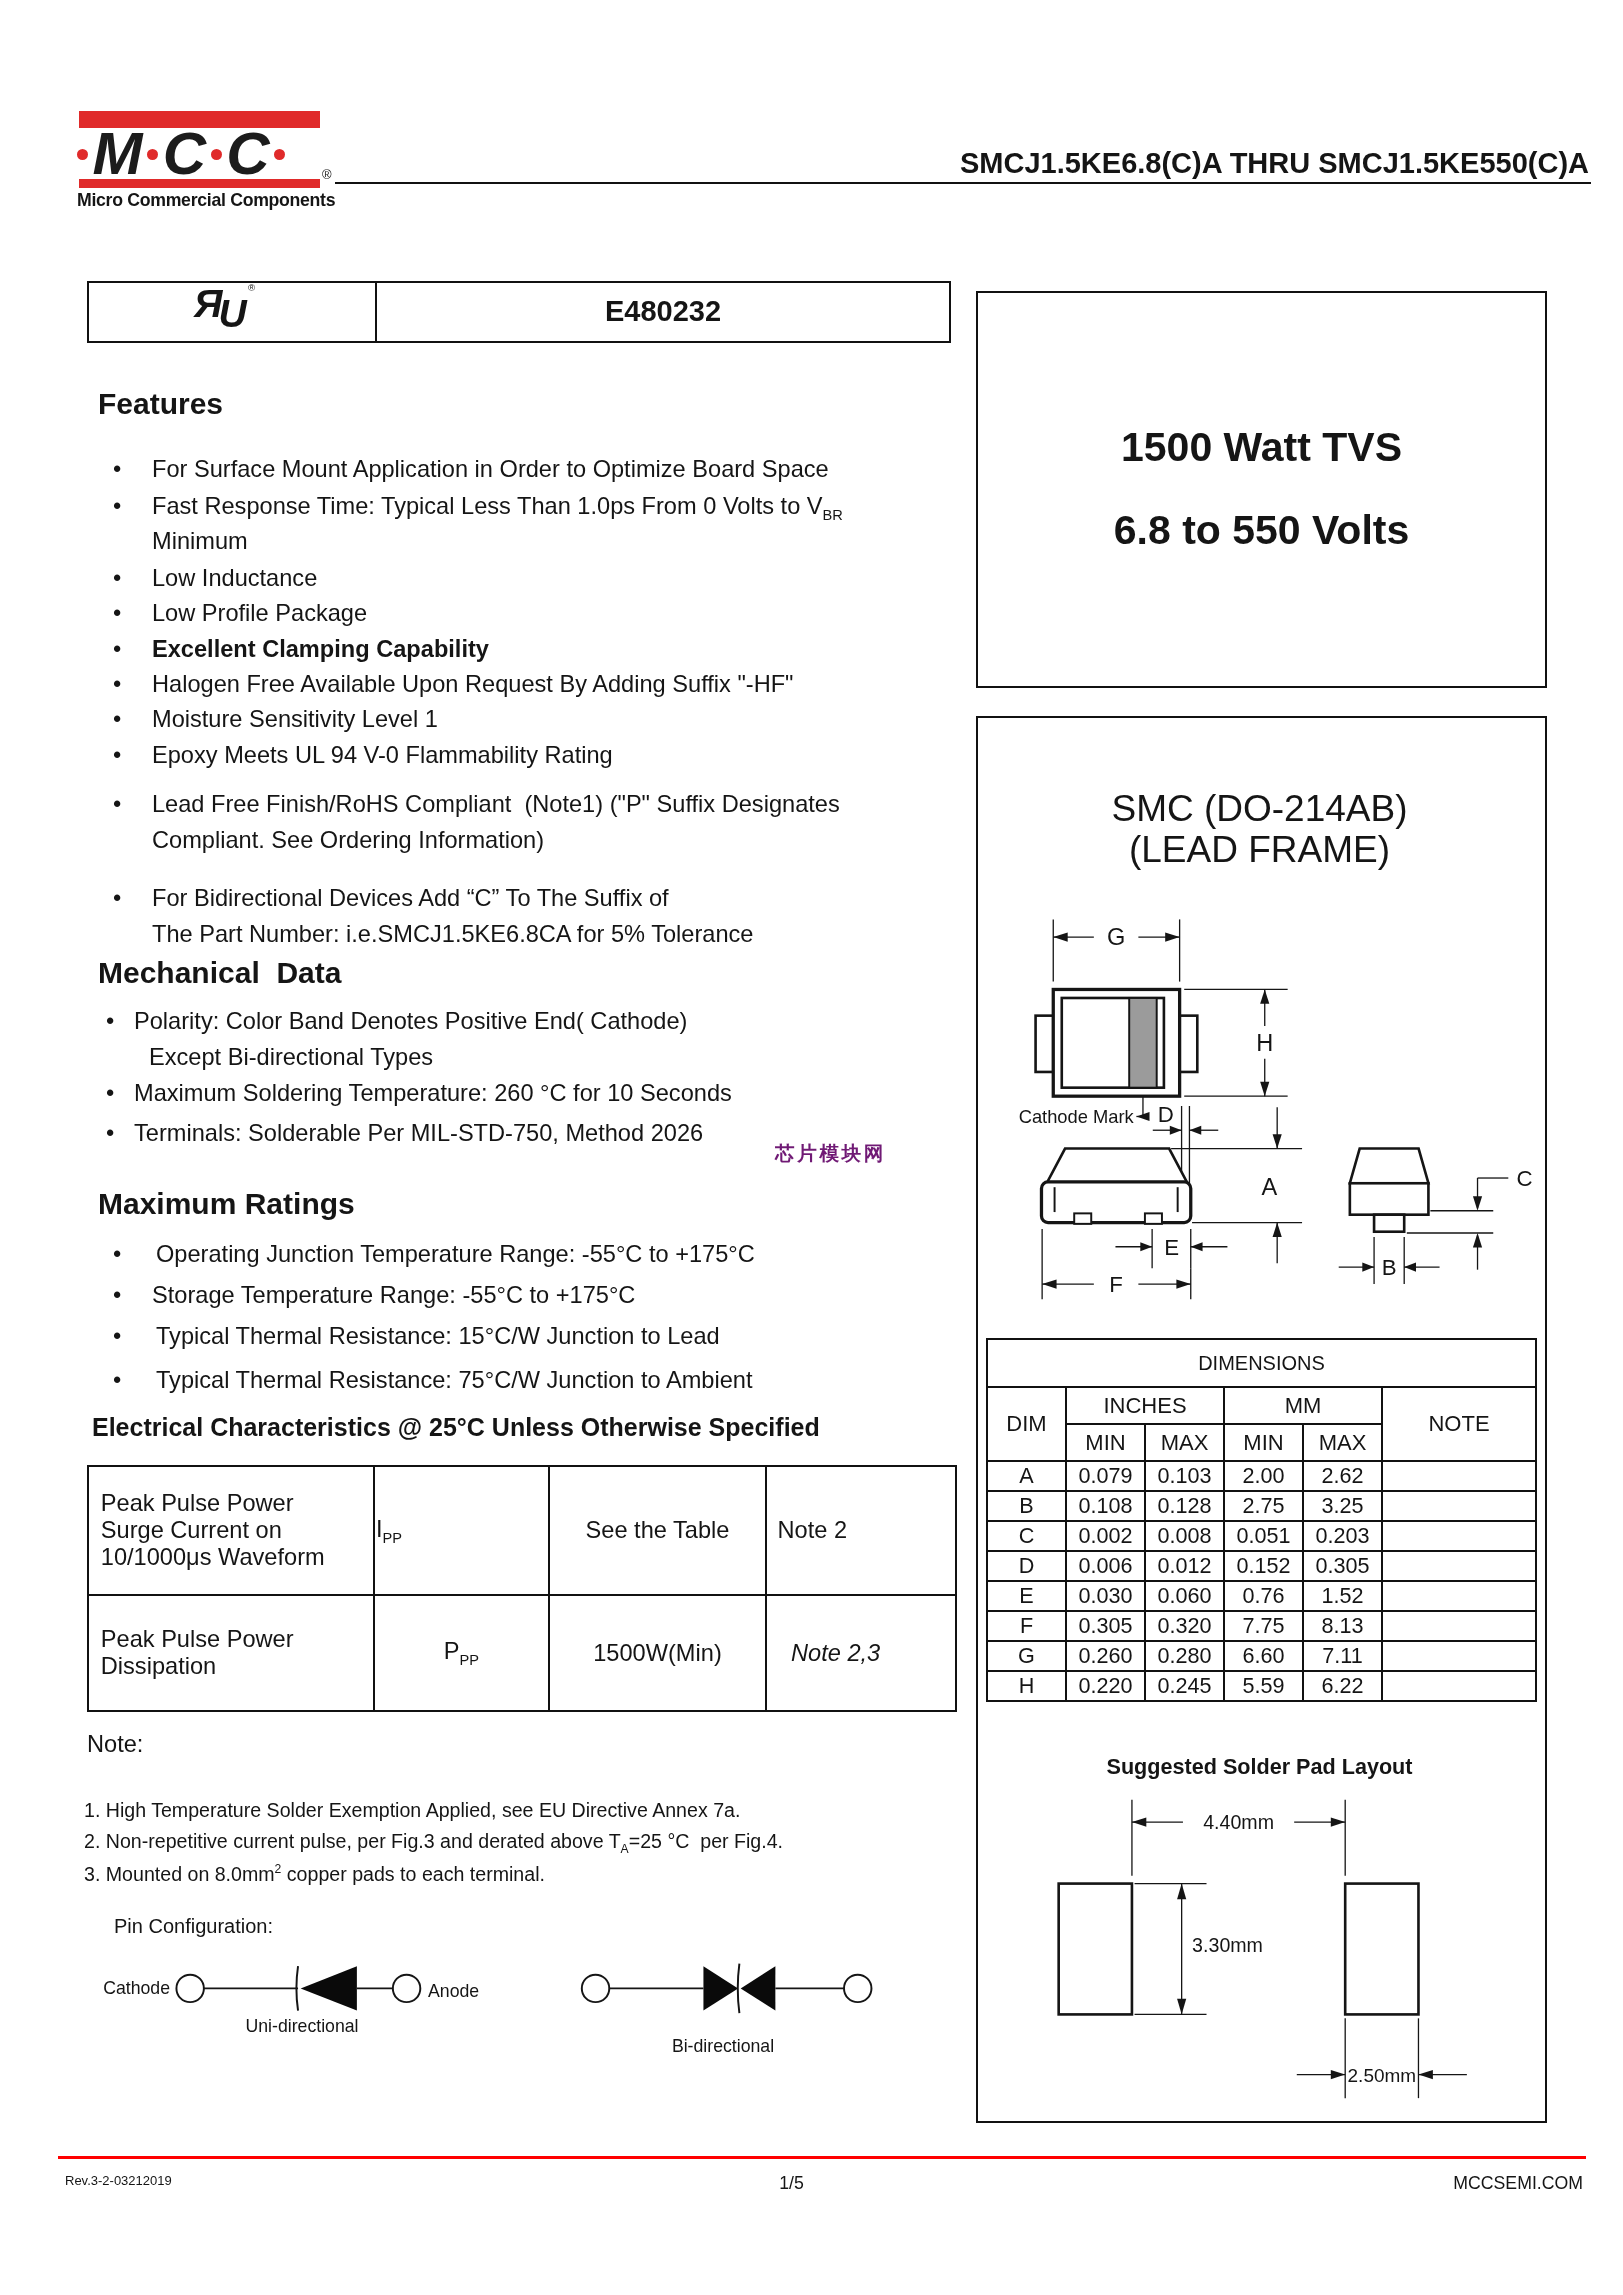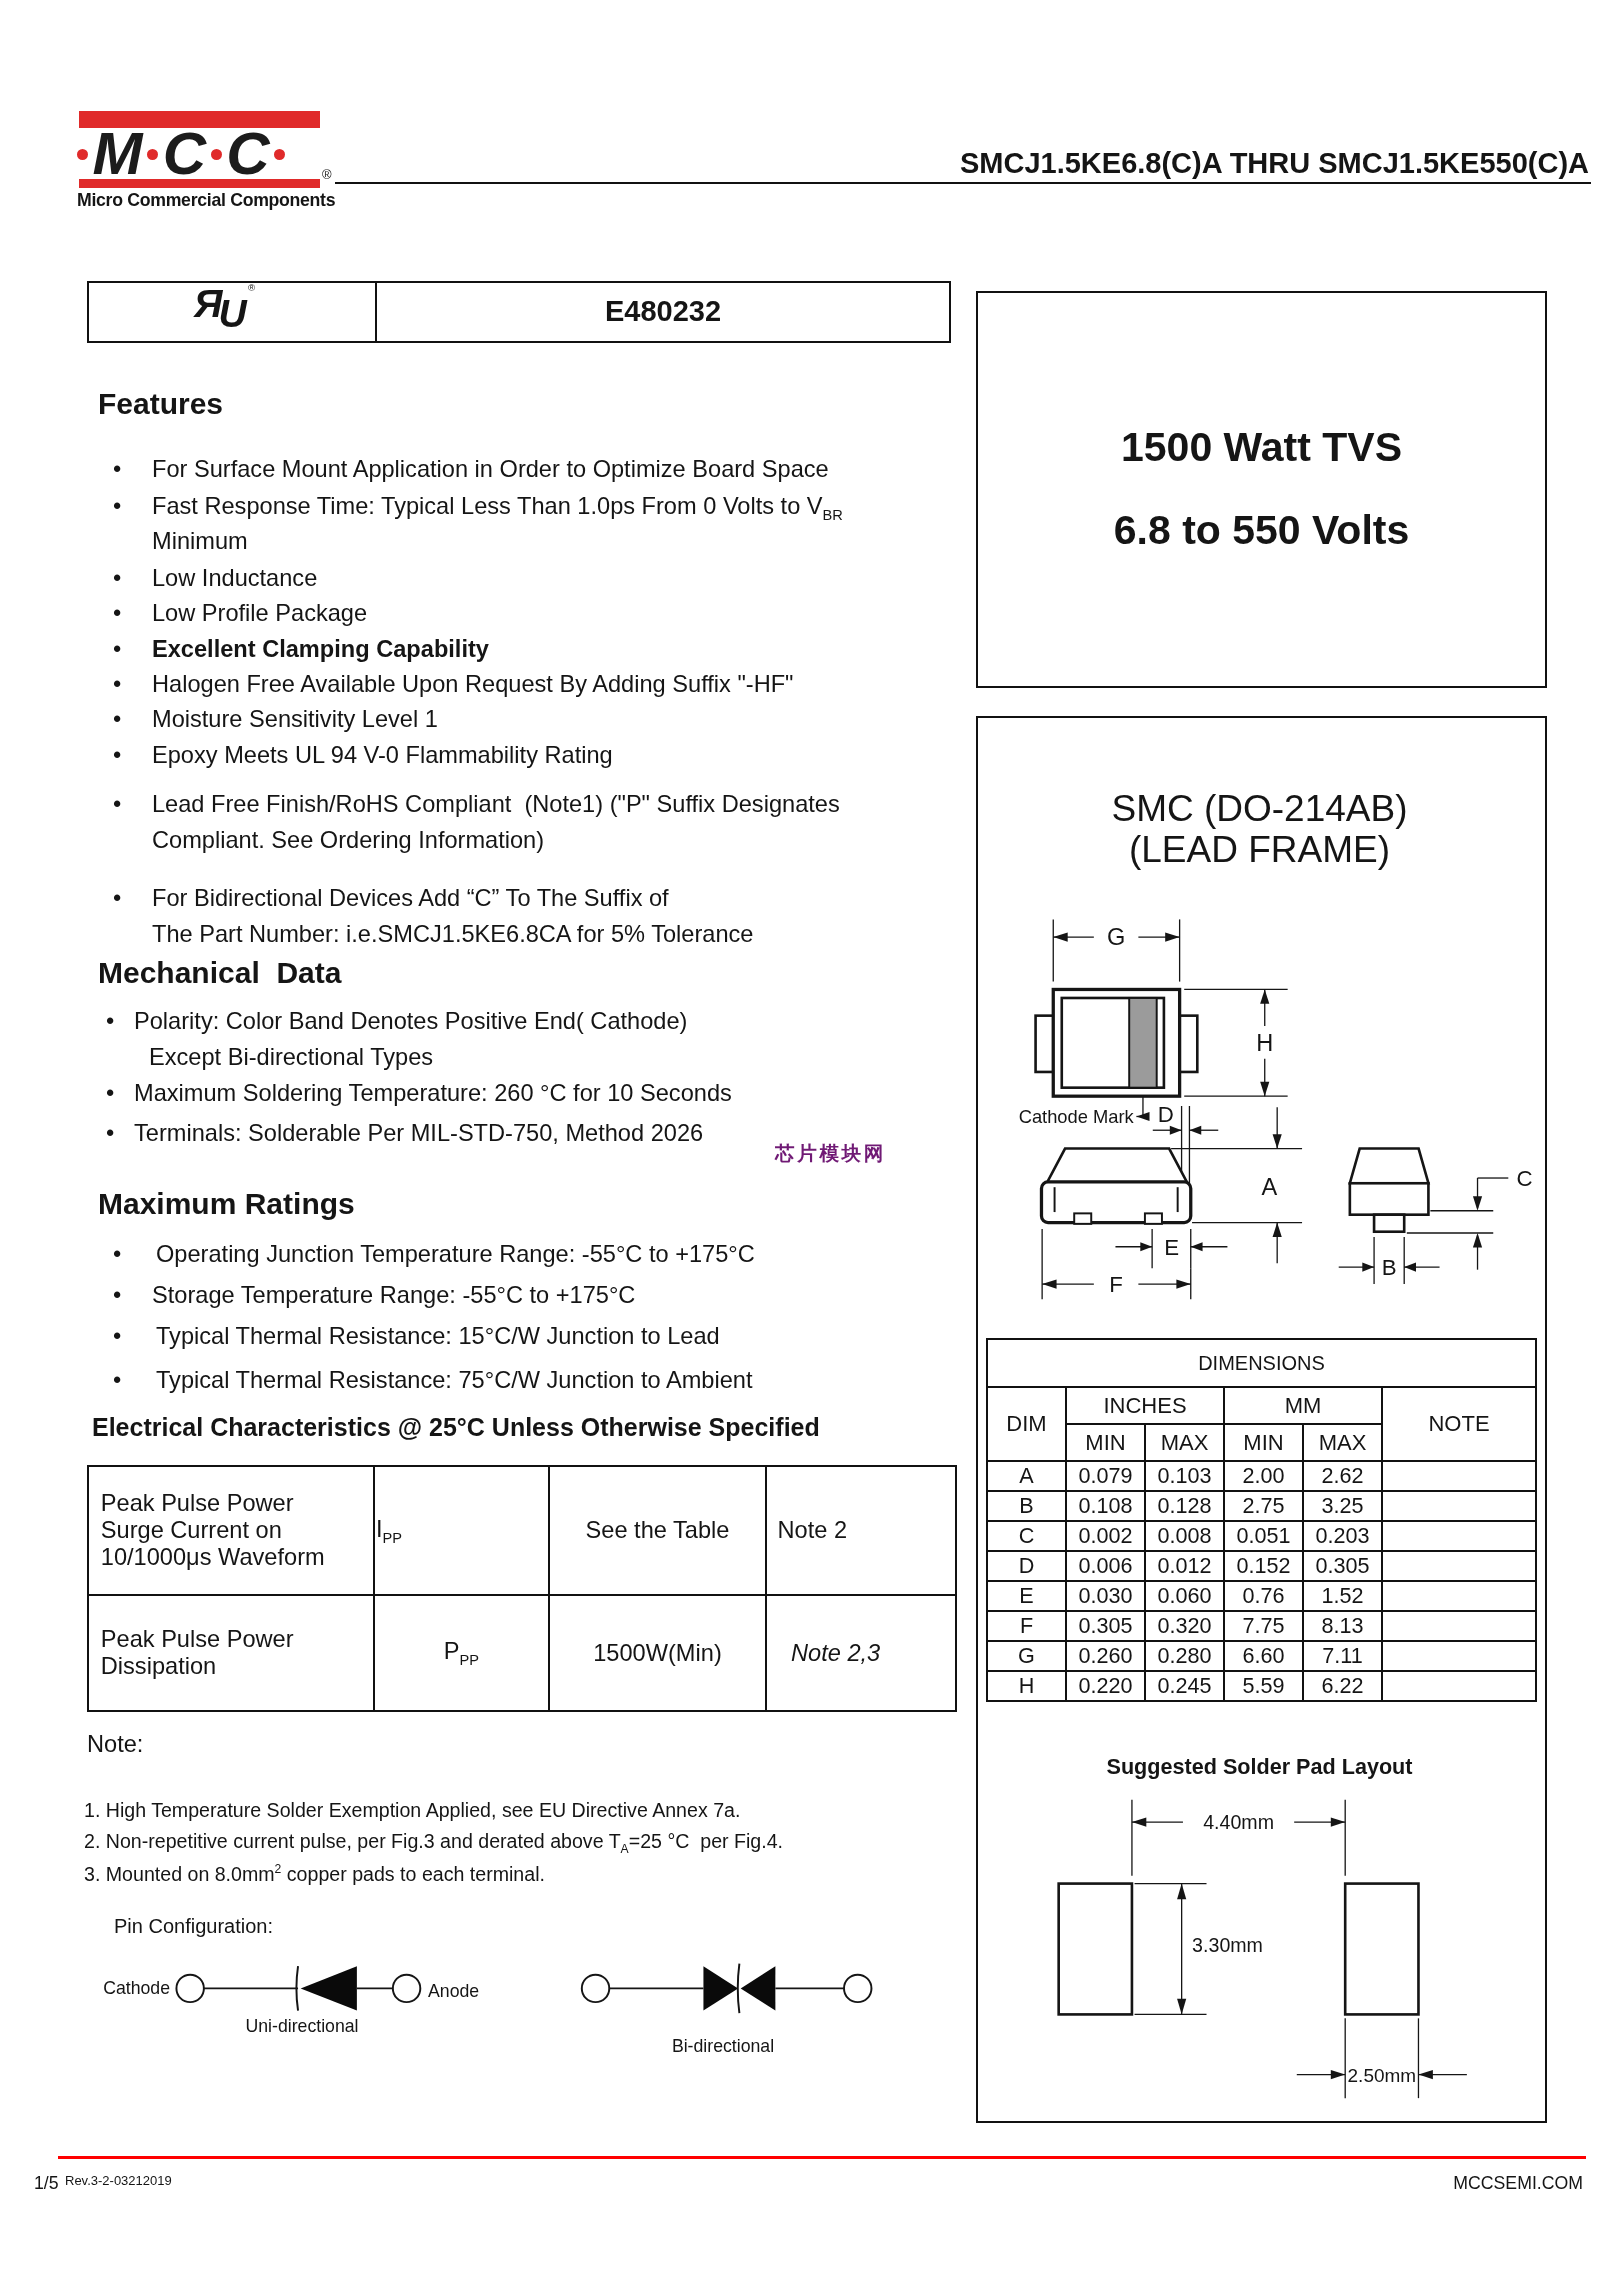--- a/index.html
+++ b/index.html
@@ -396,17 +396,17 @@
     <line x1="2168" y1="3086" x2="2168" y2="3208" stroke="#151515" stroke-width="2"></line>
     <line x1="1982" y1="3172" x2="2056" y2="3172" stroke="#151515" stroke-width="2"></line>
     <line x1="2168" y1="3172" x2="2242" y2="3172" stroke="#151515" stroke-width="2"></line>
     <polygon points="2056,3172 2034,3165 2034,3179" fill="#151515"></polygon>
     <polygon points="2168,3172 2190,3165 2190,3179" fill="#151515"></polygon>
     <text x="2112" y="3183" font-size="29" text-anchor="middle">2.50mm</text>
   </svg>
 
   <div class="abs" style="left:58px;top:2156px;width:1528px;height:2.6px;background:#ff0000;"></div>
   <div class="abs" style="left:65px;top:2173px;font-size:13px;">Rev.3-2-03212019</div>
-  <div class="abs" style="left:0px;top:2173px;width:1583px;text-align:left;font-size:17.7px;padding-left:34px;">1/5</div>
+  <div class="abs" style="left:0px;top:2173px;width:1583px;text-align:center;font-size:17.7px;">1/5</div>
   <div class="abs" style="left:1243px;top:2173px;width:340px;text-align:right;font-size:17.7px;">MCCSEMI.COM</div>
 
 </div>
 
 
 </body></html>

